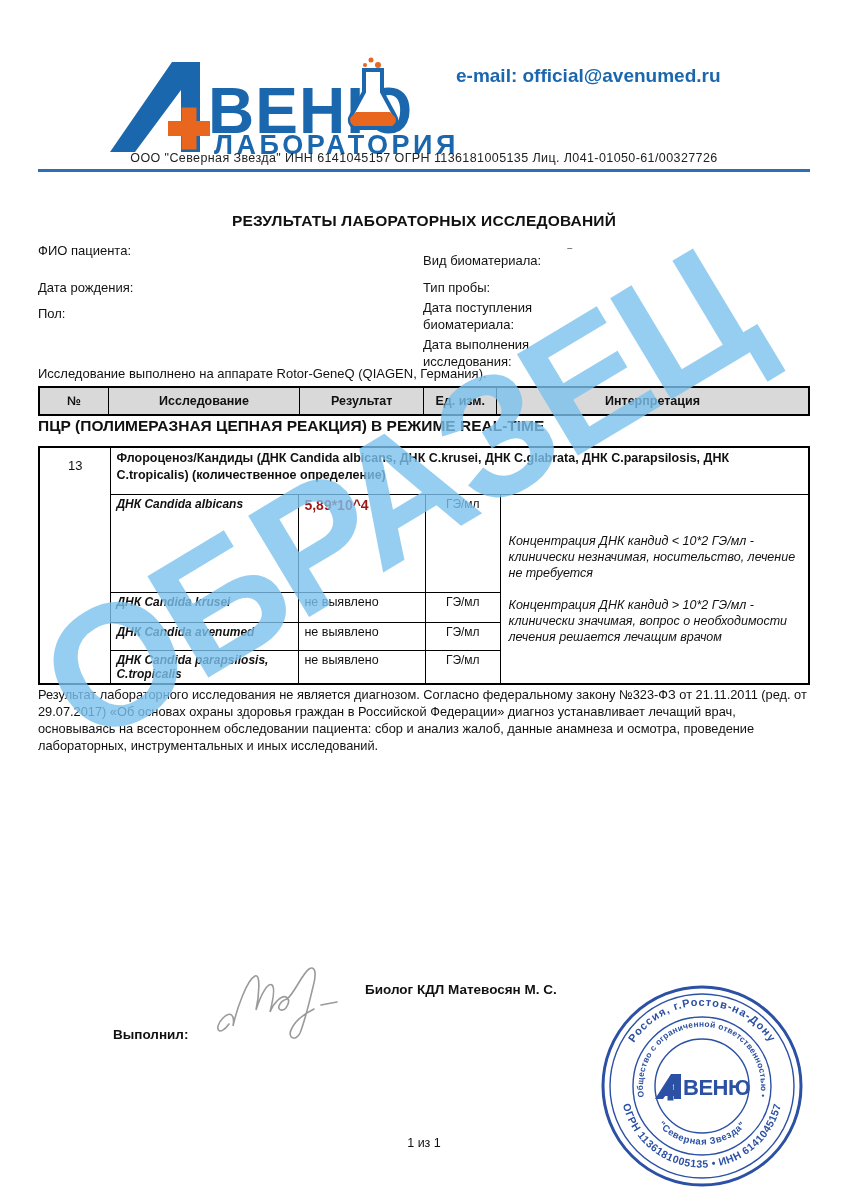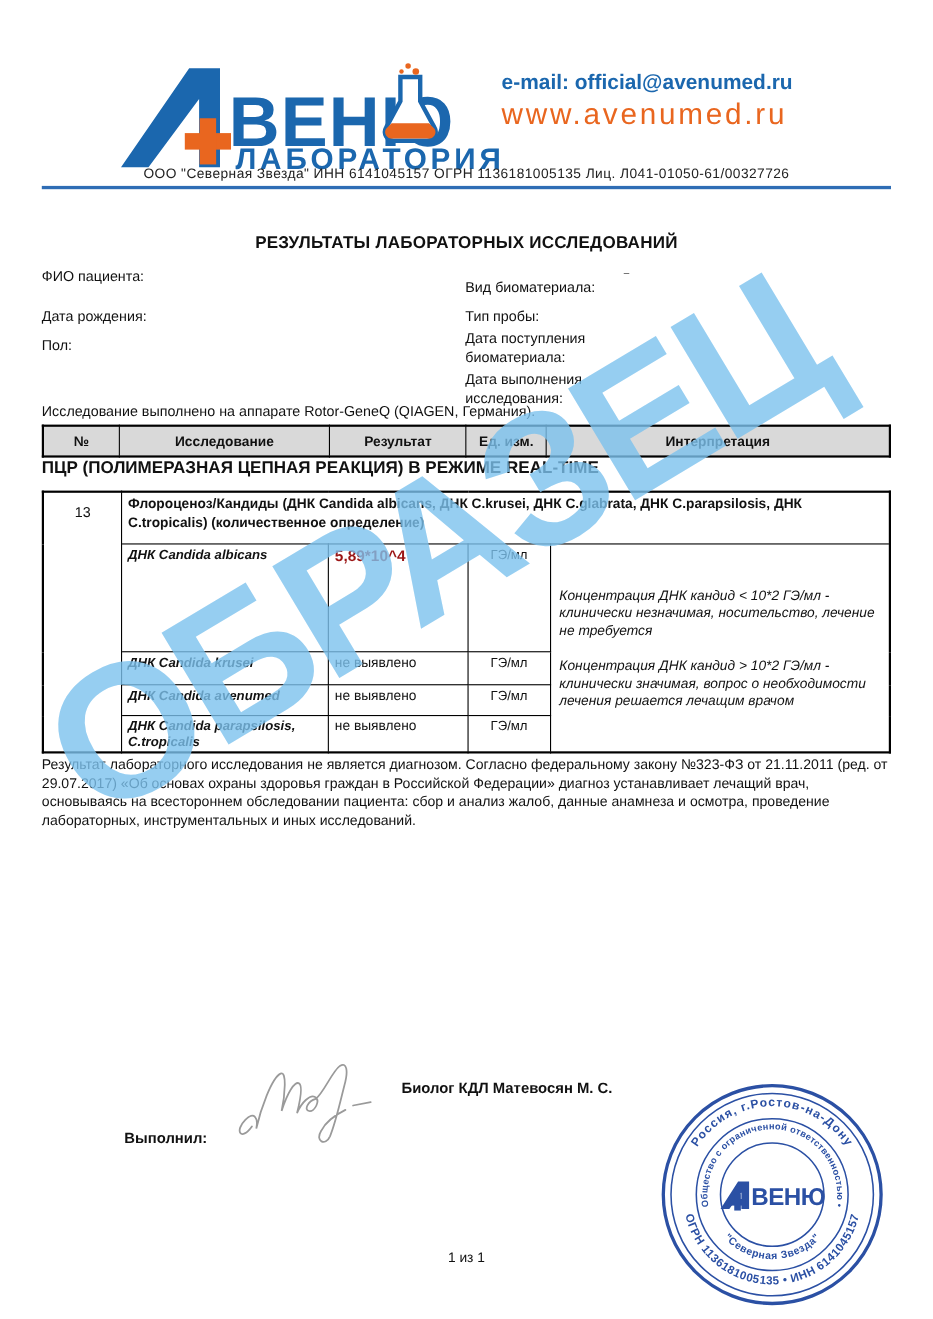--- a/index.html
+++ b/index.html
@@ -79,21 +79,20 @@
       <path d="M 246,56 L 280,56 L 285,61 A 6,6 0 0 1 279,70 L 247,70 A 6,6 0 0 1 241,61 Z" fill="#E9661F"></path>
       <circle cx="261" cy="4" r="2.5" fill="#E9661F"></circle>
       <circle cx="268" cy="9" r="3" fill="#E9661F"></circle>
       <circle cx="255" cy="9" r="2" fill="#E9661F"></circle>
     </g>
     <text x="104" y="98" font-size="27" font-weight="bold" fill="#1B67AE" letter-spacing="3.5">ЛАБОРАТОРИЯ</text>
   </svg>
 
   <div class="abs contacts">
     <div class="contact-email">e-mail: official@avenumed.ru</div>
-    <div class="contact-web">www.avenumed.ru</div>
   </div>
 
   <div class="abs company-line">ООО "Северная Звезда" ИНН 6141045157 ОГРН 1136181005135 Лиц. Л041-01050-61/00327726</div>
   <div class="abs blue-rule"></div>
 
   <div class="abs doc-title">РЕЗУЛЬТАТЫ ЛАБОРАТОРНЫХ ИССЛЕДОВАНИЙ</div>
 
   <div class="abs field-label" style="left:38px;top:243px;">ФИО пациента:</div>
   <div class="abs field-label" style="left:38px;top:280px;">Дата рождения:</div>
   <div class="abs field-label" style="left:38px;top:306px;">Пол:</div>

